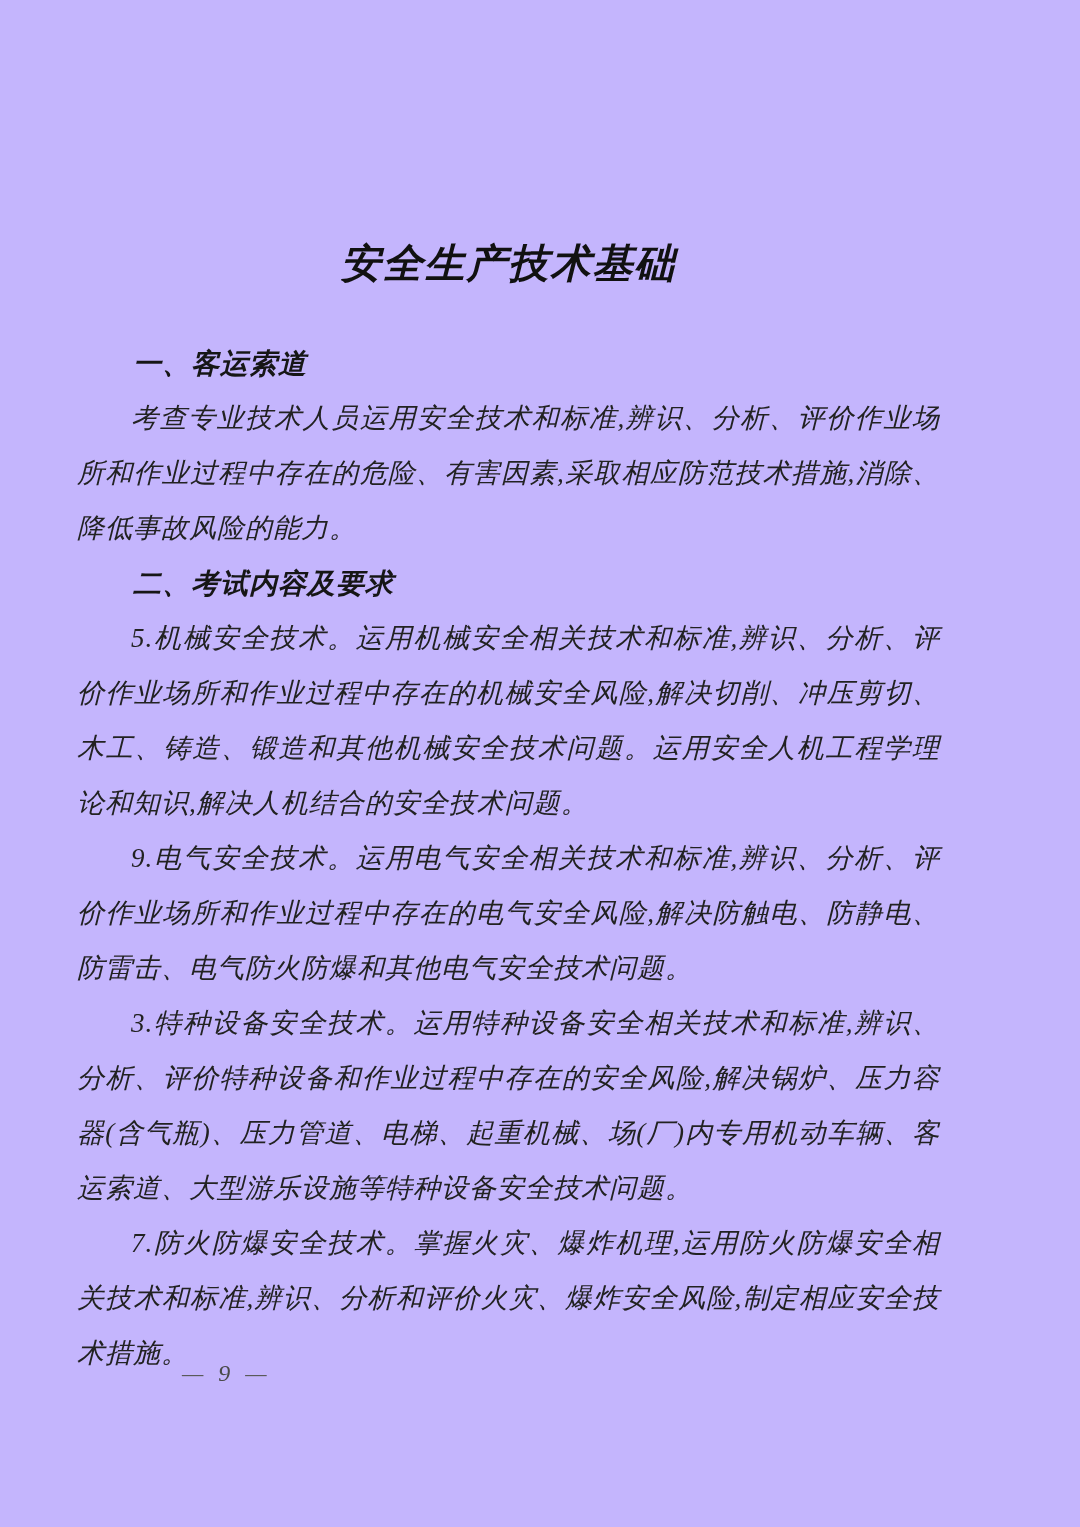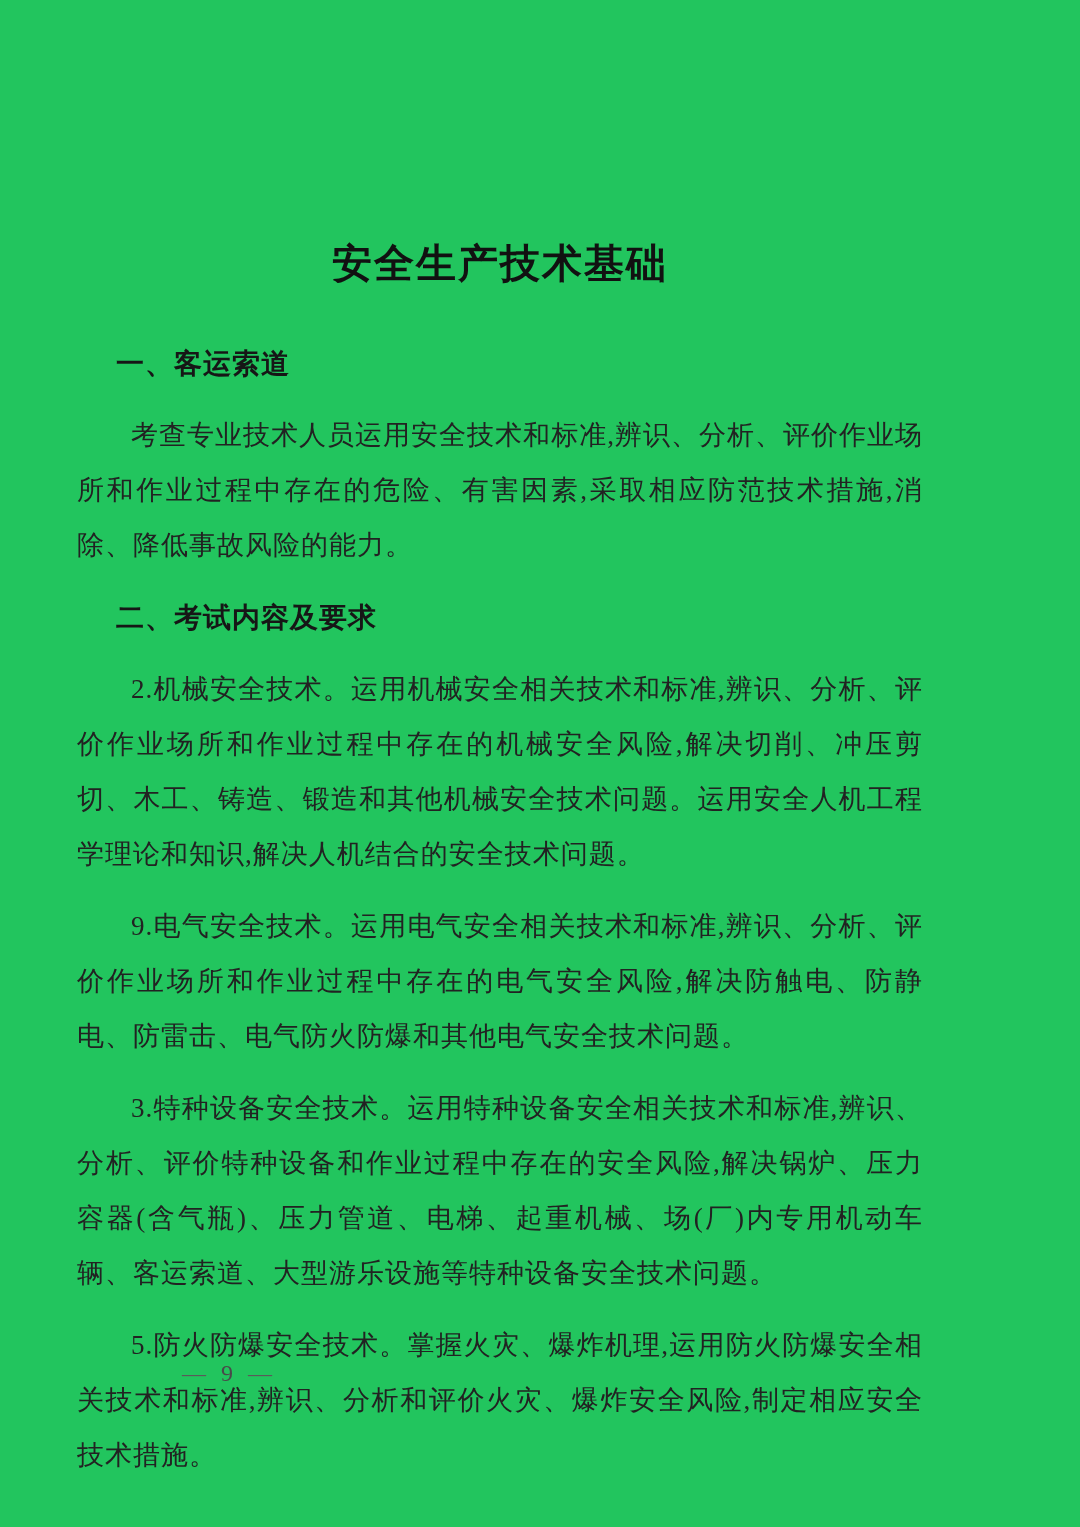--- a/index.html
+++ b/index.html
@@ -5,26 +5,27 @@
   html, body {
     margin: 0;
     padding: 0;
     background: #e9e9e9;
   }
   .page {
     position: relative;
     width: 1080px;
     height: 1527px;
     margin: 0 auto;
-    background: #22c55e;
+    background: #c4b5fd;
     box-sizing: border-box;
-    padding: 236px 140px 0 60px;
+    padding: 236px 140px 0 77px;
     color: #1d1d1d;
     font-family: "Liberation Serif", "DejaVu Serif", serif;
     overflow: hidden;
+    font-style: italic;
   }
   .doc-title {
     margin: 0 0 44px 0;
     text-align: center;
     font-size: 40px;
     line-height: 56px;
     font-weight: 700;
     letter-spacing: 2px;
     font-family: "Liberation Serif", "DejaVu Serif", serif;
     color: #111;
@@ -33,21 +34,21 @@
     margin: 0;
     font-size: 28px;
     line-height: 55px;
     font-weight: 700;
     letter-spacing: 1px;
     text-indent: 2em;
     font-family: "Liberation Sans", "DejaVu Sans", sans-serif;
     color: #161616;
   }
   .body-paragraph {
-    margin: 17px;
+    margin: 0;
     font-size: 27px;
     line-height: 55px;
     letter-spacing: 1px;
     text-indent: 2em;
     text-align: justify;
     color: #222;
   }
   .page-footer {
     position: absolute;
     left: 168px;
@@ -71,23 +72,23 @@
 
   <h1 class="doc-title">安全生产技术基础</h1>
 
   <div class="section">
     <h2 class="section-heading">一、客运索道</h2>
     <p class="body-paragraph">考查专业技术人员运用安全技术和标准,辨识、分析、评价作业场所和作业过程中存在的危险、有害因素,采取相应防范技术措施,消除、降低事故风险的能力。</p>
   </div>
 
   <div class="section">
     <h2 class="section-heading">二、考试内容及要求</h2>
-    <p class="body-paragraph">2.机械安全技术。运用机械安全相关技术和标准,辨识、分析、评价作业场所和作业过程中存在的机械安全风险,解决切削、冲压剪切、木工、铸造、锻造和其他机械安全技术问题。运用安全人机工程学理论和知识,解决人机结合的安全技术问题。</p>
+    <p class="body-paragraph">5.机械安全技术。运用机械安全相关技术和标准,辨识、分析、评价作业场所和作业过程中存在的机械安全风险,解决切削、冲压剪切、木工、铸造、锻造和其他机械安全技术问题。运用安全人机工程学理论和知识,解决人机结合的安全技术问题。</p>
     <p class="body-paragraph">9.电气安全技术。运用电气安全相关技术和标准,辨识、分析、评价作业场所和作业过程中存在的电气安全风险,解决防触电、防静电、防雷击、电气防火防爆和其他电气安全技术问题。</p>
     <p class="body-paragraph">3.特种设备安全技术。运用特种设备安全相关技术和标准,辨识、分析、评价特种设备和作业过程中存在的安全风险,解决锅炉、压力容器(含气瓶)、压力管道、电梯、起重机械、场(厂)内专用机动车辆、客运索道、大型游乐设施等特种设备安全技术问题。</p>
-    <p class="body-paragraph">5.防火防爆安全技术。掌握火灾、爆炸机理,运用防火防爆安全相关技术和标准,辨识、分析和评价火灾、爆炸安全风险,制定相应安全技术措施。</p>
+    <p class="body-paragraph">7.防火防爆安全技术。掌握火灾、爆炸机理,运用防火防爆安全相关技术和标准,辨识、分析和评价火灾、爆炸安全风险,制定相应安全技术措施。</p>
   </div>
 
   <div class="page-footer">
     <span class="dash">—</span><span>9</span><span class="dash">—</span>
   </div>
 
 </div>
 
 </body></html>

